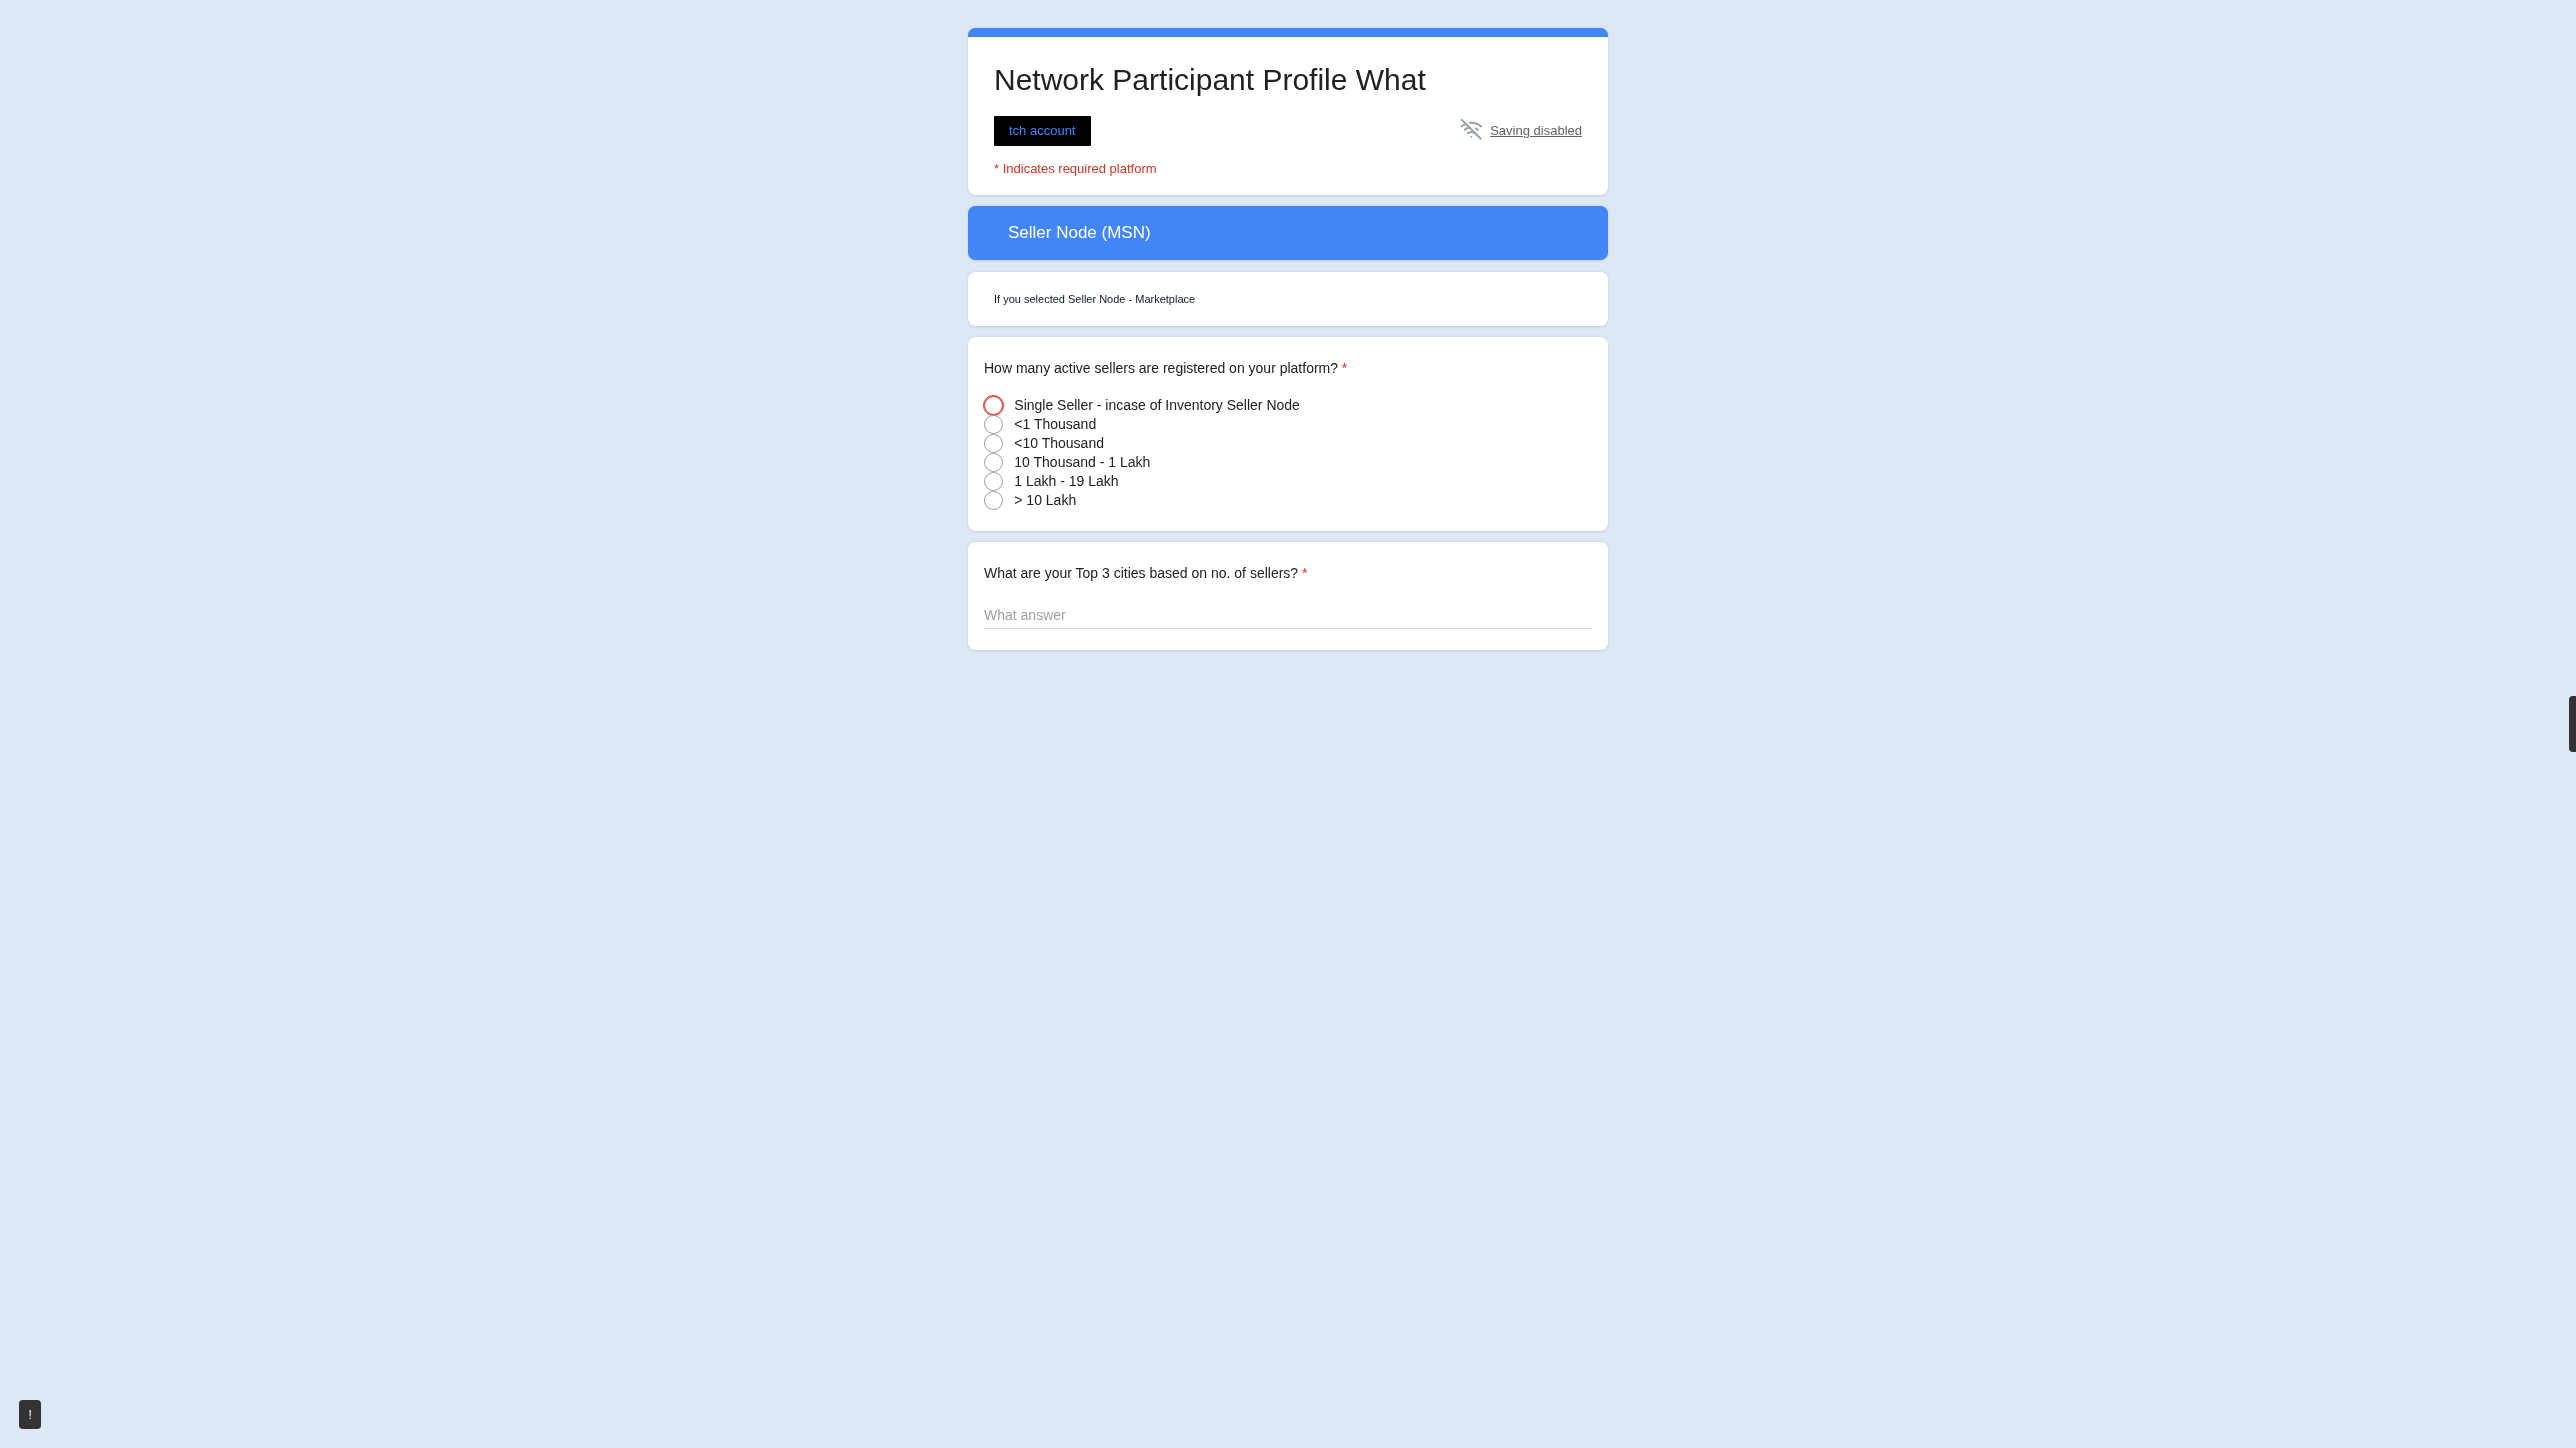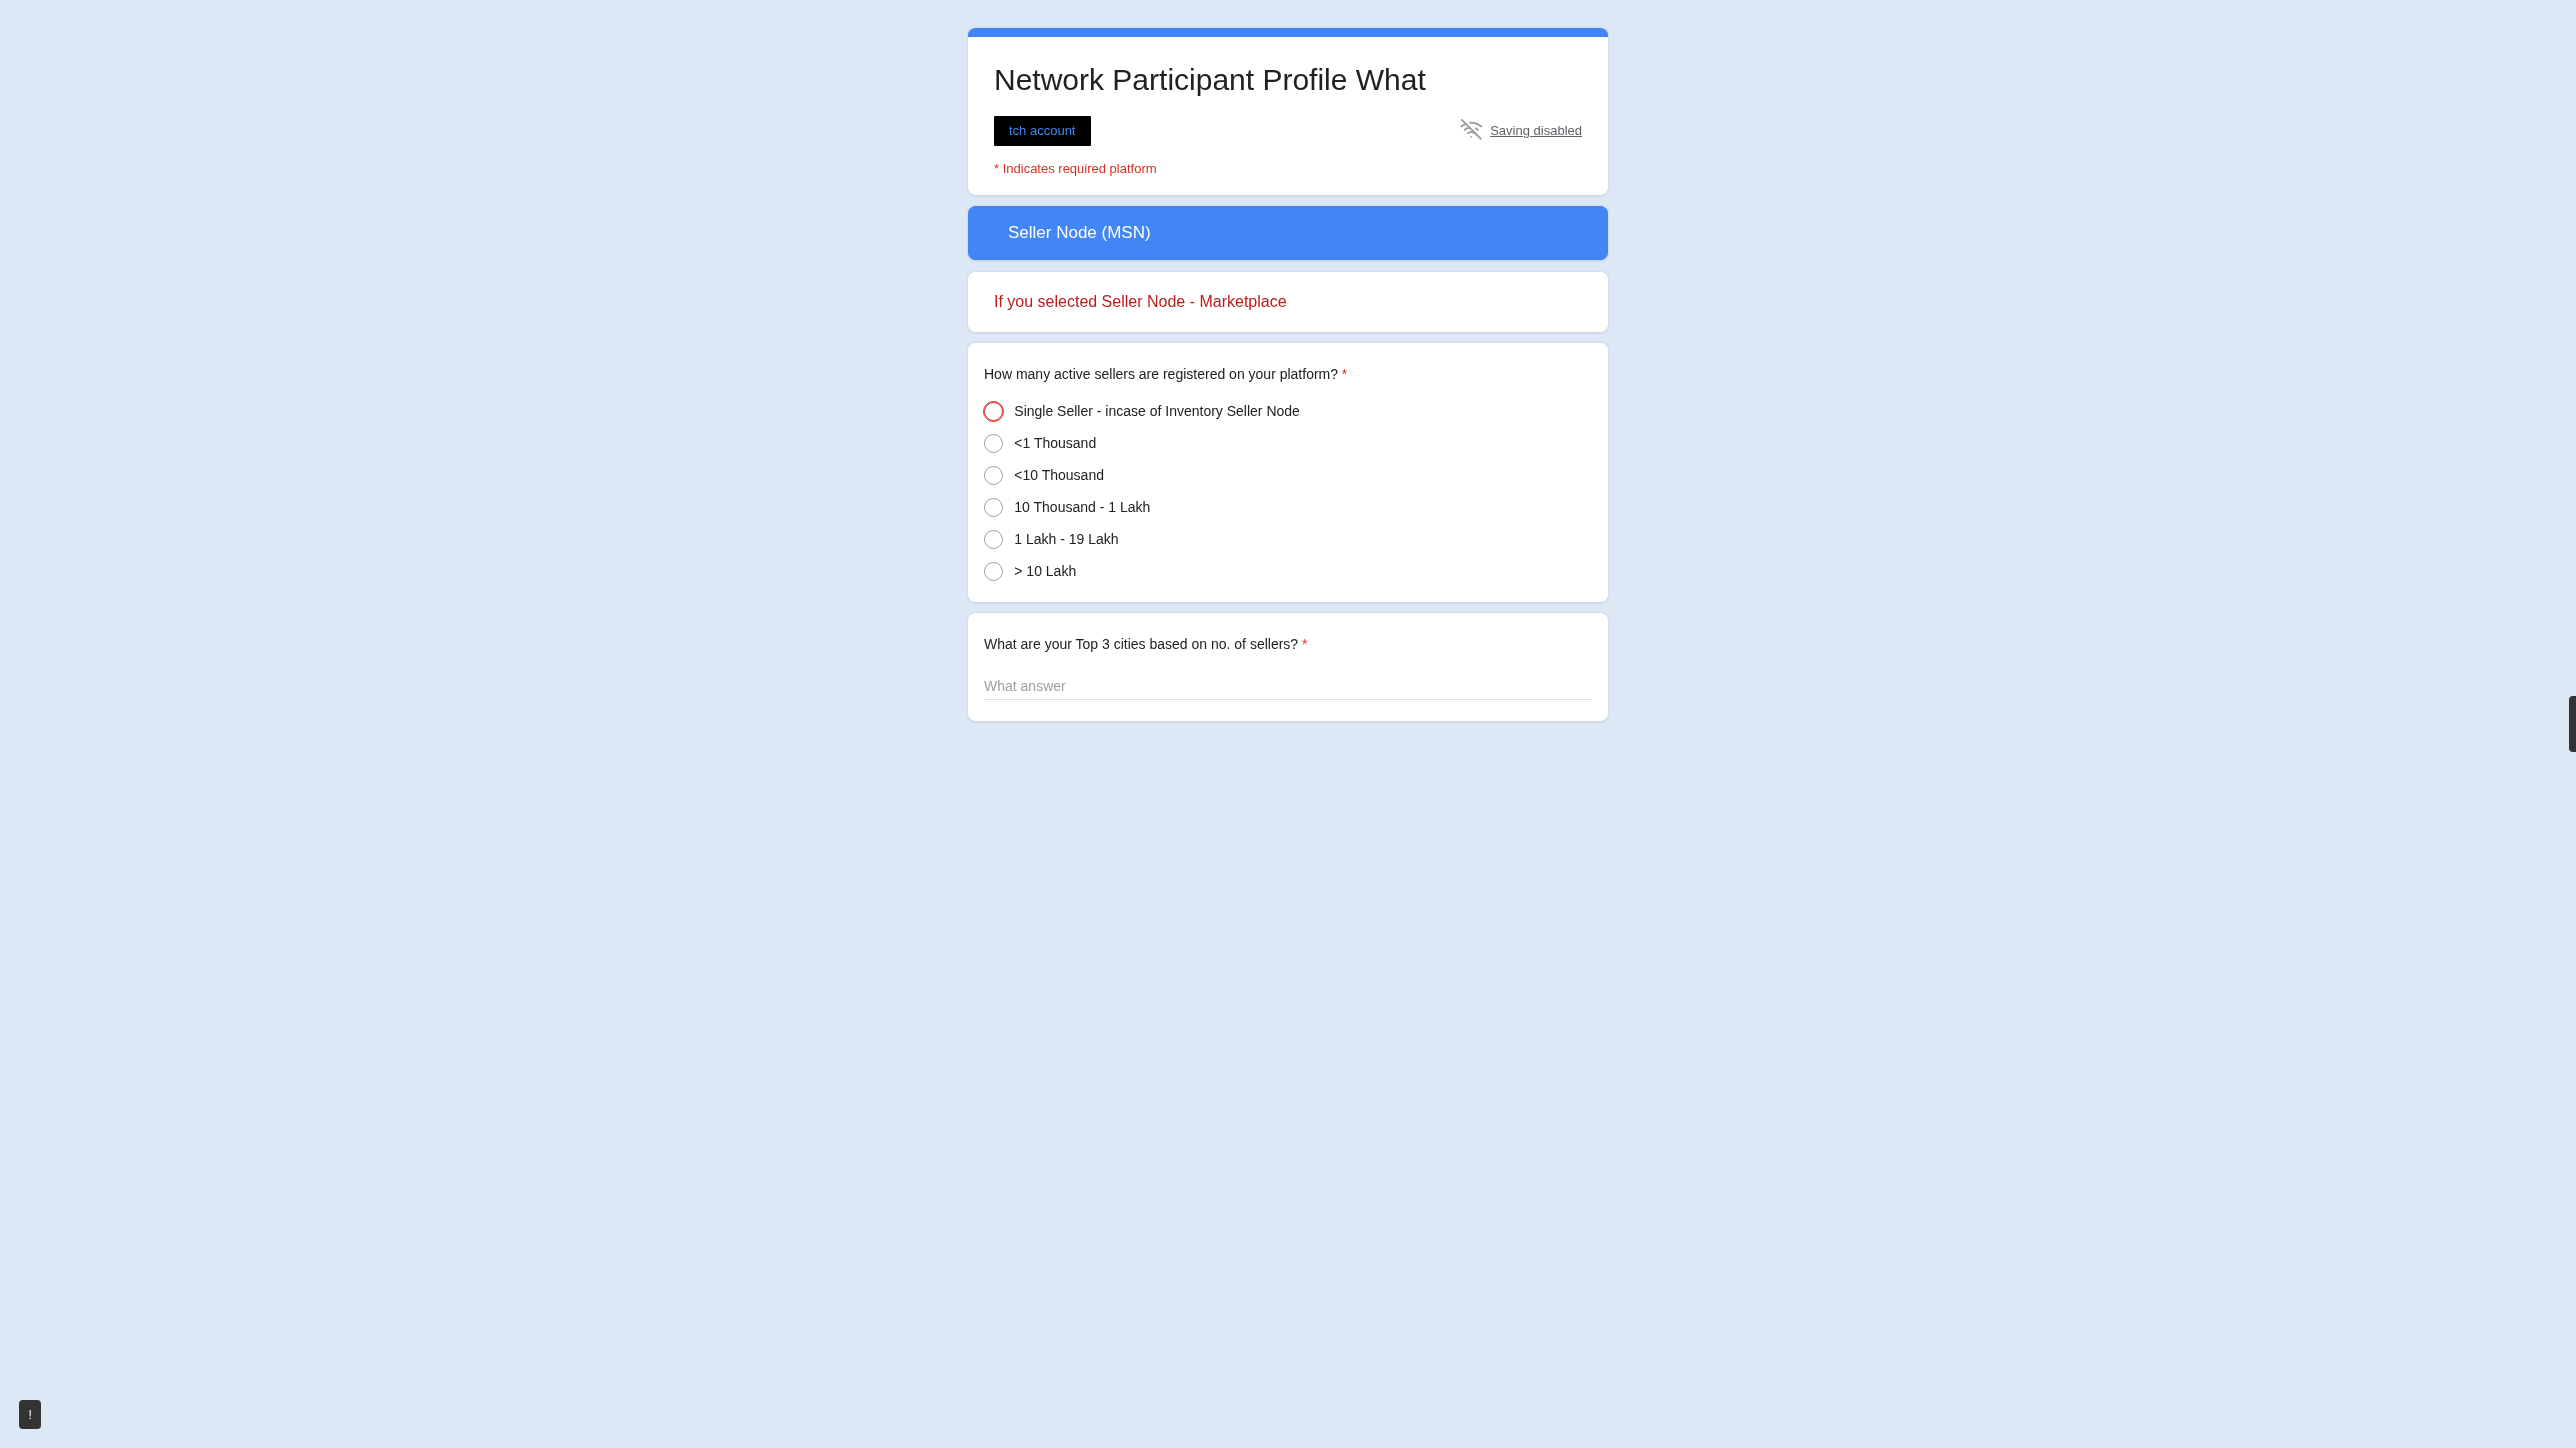--- a/index.html
+++ b/index.html
@@ -98,22 +98,22 @@
 
     .info-card {
       background: #fff;
       border-radius: 7.5px;
       padding: 21px 26px;
       margin-bottom: 11.3px;
       box-shadow: 0 0.9px 2.8px rgba(0,0,0,0.12);
     }
 
     .info-text {
-      color: #b91c1c;
-      font-size: 16px;
+      color: #0f172a;
+      font-size: 11px;
     }
 
     .question-card {
       background: #fff;
       border-radius: 7.5px;
       padding: 21px 16px;
       margin-bottom: 11.3px;
       box-shadow: 0 0.9px 2.8px rgba(0,0,0,0.12);
     }
 
@@ -125,21 +125,20 @@
     }
 
     .required-star {
       color: #d93025;
       margin-left: 3.8px;
     }
 
     .radio-group {
       display: flex;
       flex-direction: column;
-      gap: 13px;
     }
 
     .radio-item {
       display: flex;
       align-items: center;
       gap: 11.3px;
       cursor: pointer;
     }
 
     .radio-outer {

